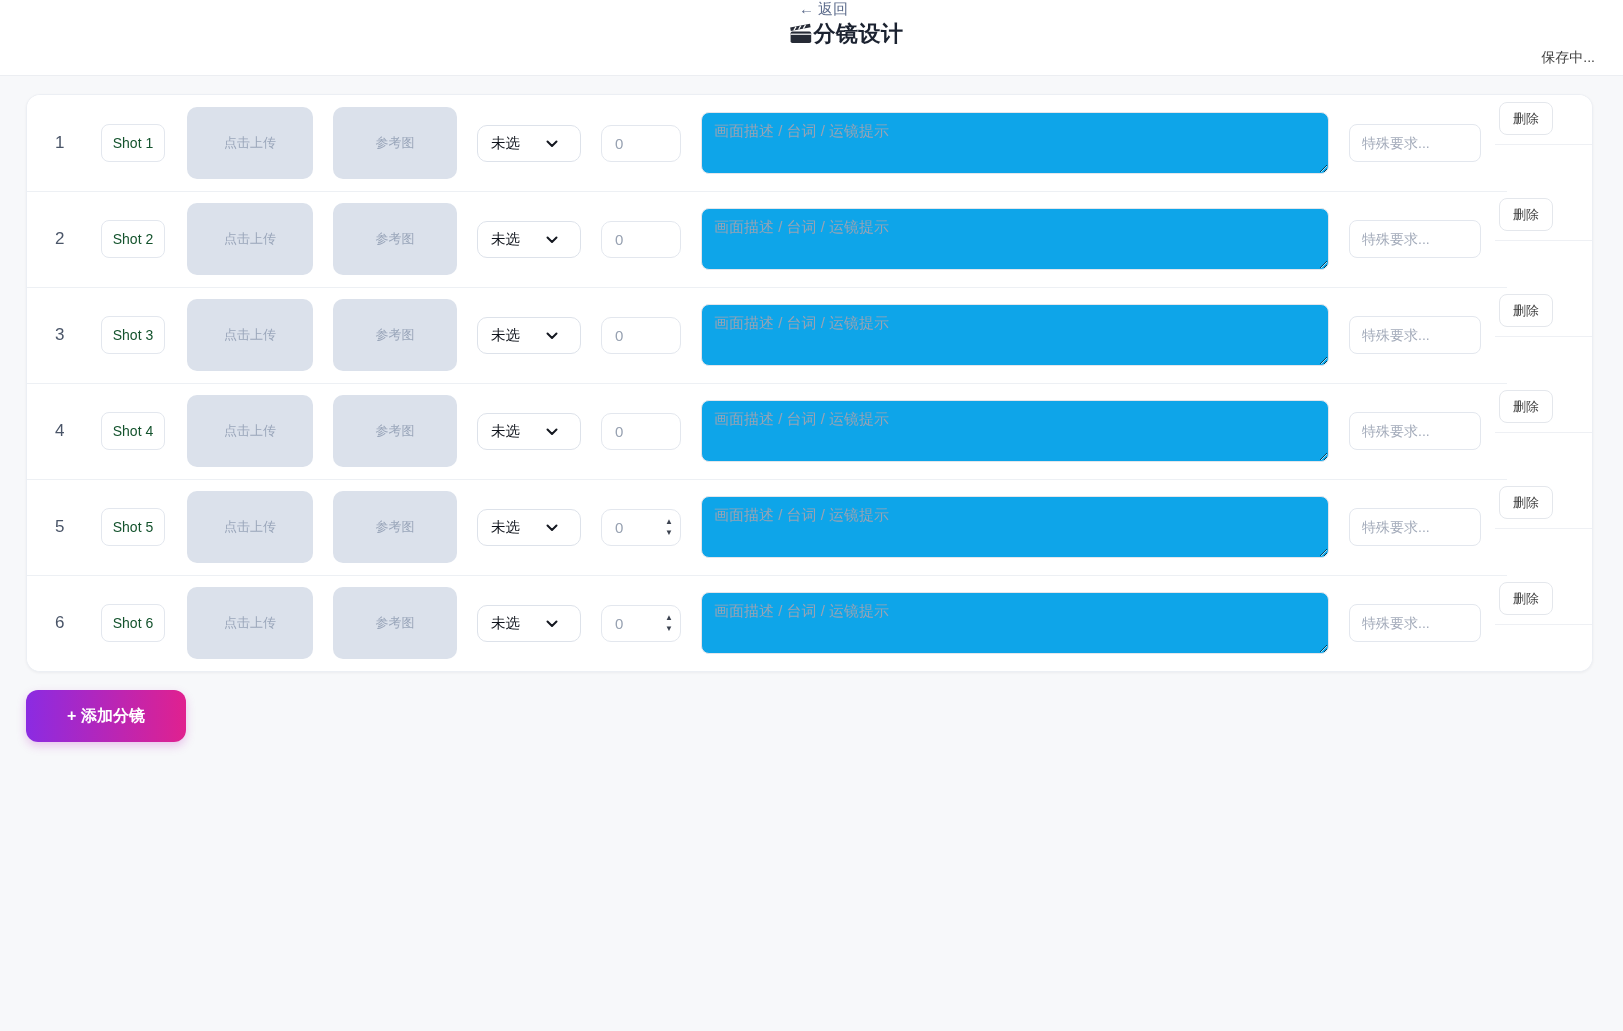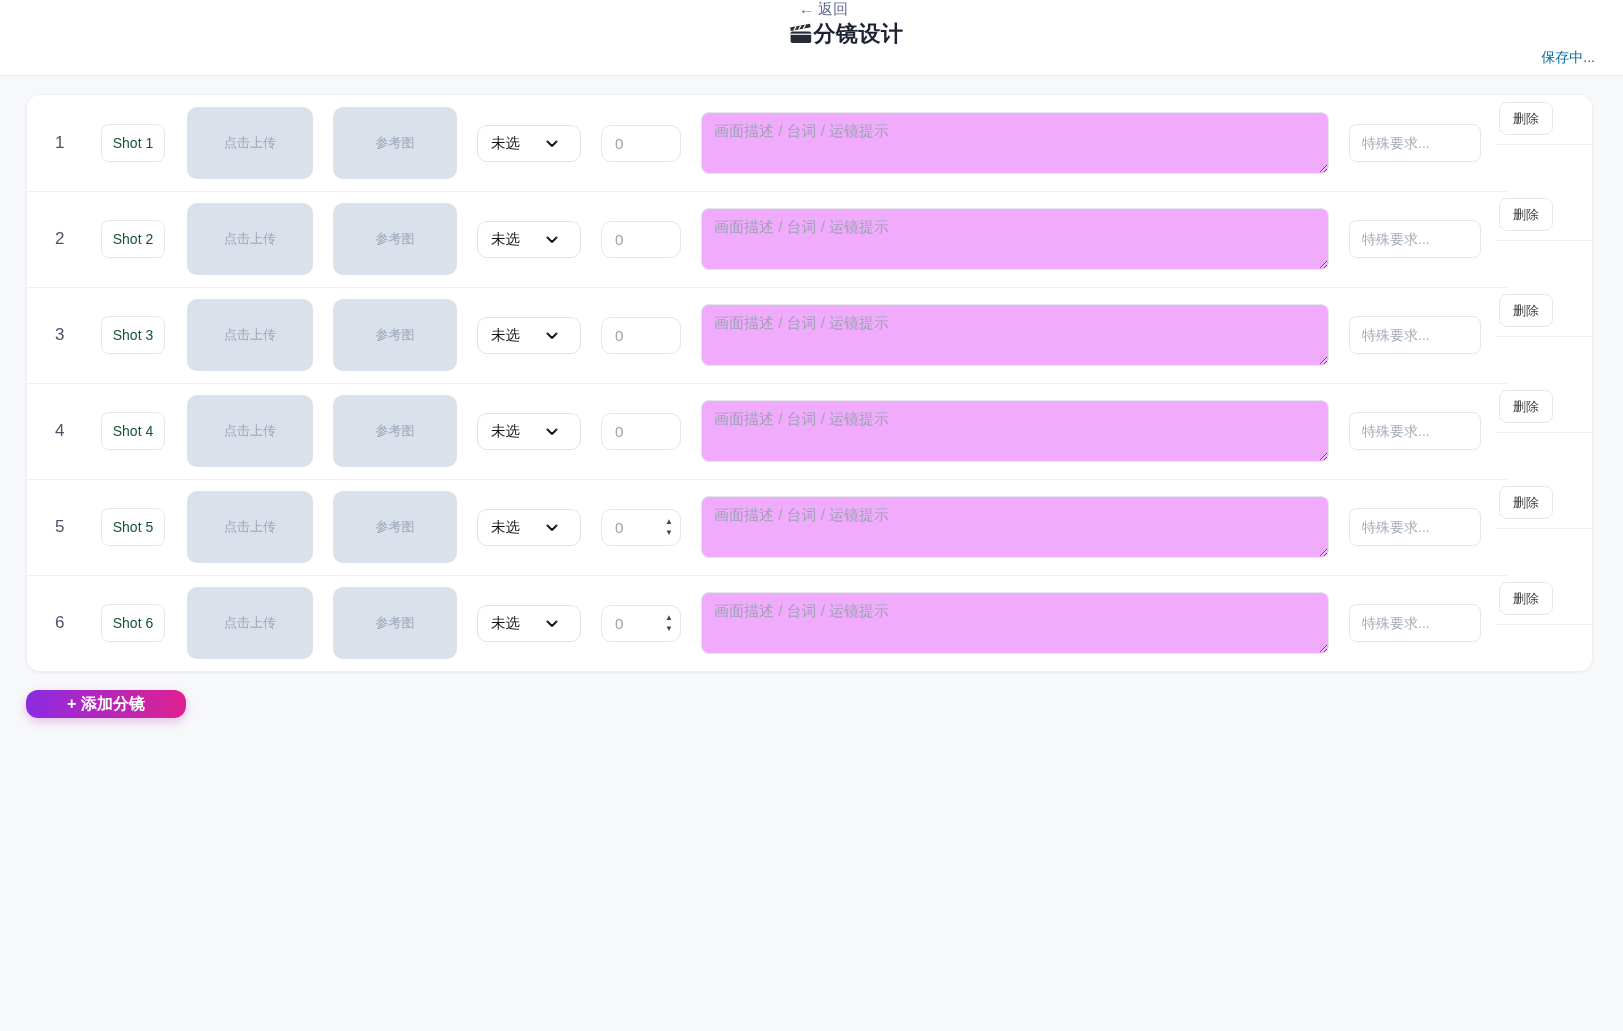--- a/index.html
+++ b/index.html
@@ -9,21 +9,21 @@
   
   .topbar {
     height:76px; background:#ffffff; border-bottom:1px solid #eceef2;
     display:flex; align-items:center; padding:0 28px 0 52px;flex-direction:column;
   }
   .back-link {
     color:#5d6c8c; font-size:15px; text-decoration:none; cursor:pointer; white-space:nowrap;
   }
   .title-wrap { display:flex; align-items:center; margin-left:44px; }
   .app-title { font-size:22px; font-weight:800; color:#1b2230; letter-spacing:.5px; }
-  .saving { margin-left:auto; color:#0369a1; font-size:14px; }
+  .saving { margin-left:auto; color:#404040; font-size:14px; }
 
   
   .content { padding:18px 30px 0 26px; }
   .board {
     background:#ffffff; border:1px solid #eceff4; border-radius:14px;
     box-shadow:0 1px 3px rgba(16,24,40,.05);
     overflow:hidden; width:1567px;
   }
   .grid-row {
     display:grid;
@@ -67,21 +67,21 @@
     width:80px; height:37px; border:1px solid #e3e7ee; border-radius:10px; background:#fff;
     font-size:15px; color:#97a1b1; padding:0 20px 0 13px; outline:none;
   }
   .spinner {
     position:absolute; right:8px; top:7px; display:flex; flex-direction:column;
     font-size:8px; line-height:11px; color:#3c4350; user-select:none; cursor:pointer;
   }
 
   .content-cell { padding-right:20px; }
   .content-textarea {
-    width:100%; height:62px; border:1px solid #e3e6ec; border-radius:8px; background:#f0abfc;
+    width:100%; height:62px; border:1px solid #e3e6ec; border-radius:8px; background:#0ea5e9;
     font-size:15px; color:#3d4656; padding:9px 12px; resize:both; outline:none;
     font-family:"Liberation Sans", sans-serif; margin-top:4px;
   }
   .content-textarea::placeholder { color:#9aa3b3; }
 
   .notes-input {
     width:132px; height:38px; border:1px solid #e3e7ee; border-radius:8px; background:#fff;
     font-size:14px; color:#3d4656; padding:0 12px; outline:none;
   }
   .notes-input::placeholder { color:#a3abba; }
@@ -92,21 +92,21 @@
     position:absolute; top:7px; left:0; width:54px; height:33px;
     background:#fff; border:1px solid #e4e7ec; border-radius:8px;
     font-size:13px; color:#404040; cursor:pointer;
   }
   .action-divider {
     position:absolute; top:49px; left:-4px; right:-16px; height:1px; background:#eef0f4;
   }
 
   
   .add-btn {
-    margin:18px 0 0 0; width:160px; height:28px; border:none; border-radius:12px;
+    margin:18px 0 0 0; width:160px; height:52px; border:none; border-radius:12px;
     background:linear-gradient(90deg, #8b2be2 0%, #e0218f 100%);
     color:#ffffff; font-size:16px; font-weight:700; cursor:pointer;
     box-shadow:0 4px 10px rgba(186,40,190,.25);
     font-family:"Liberation Sans", sans-serif;
   }
 </style>
 </head>
 <body>
 
 <div class="topbar">

